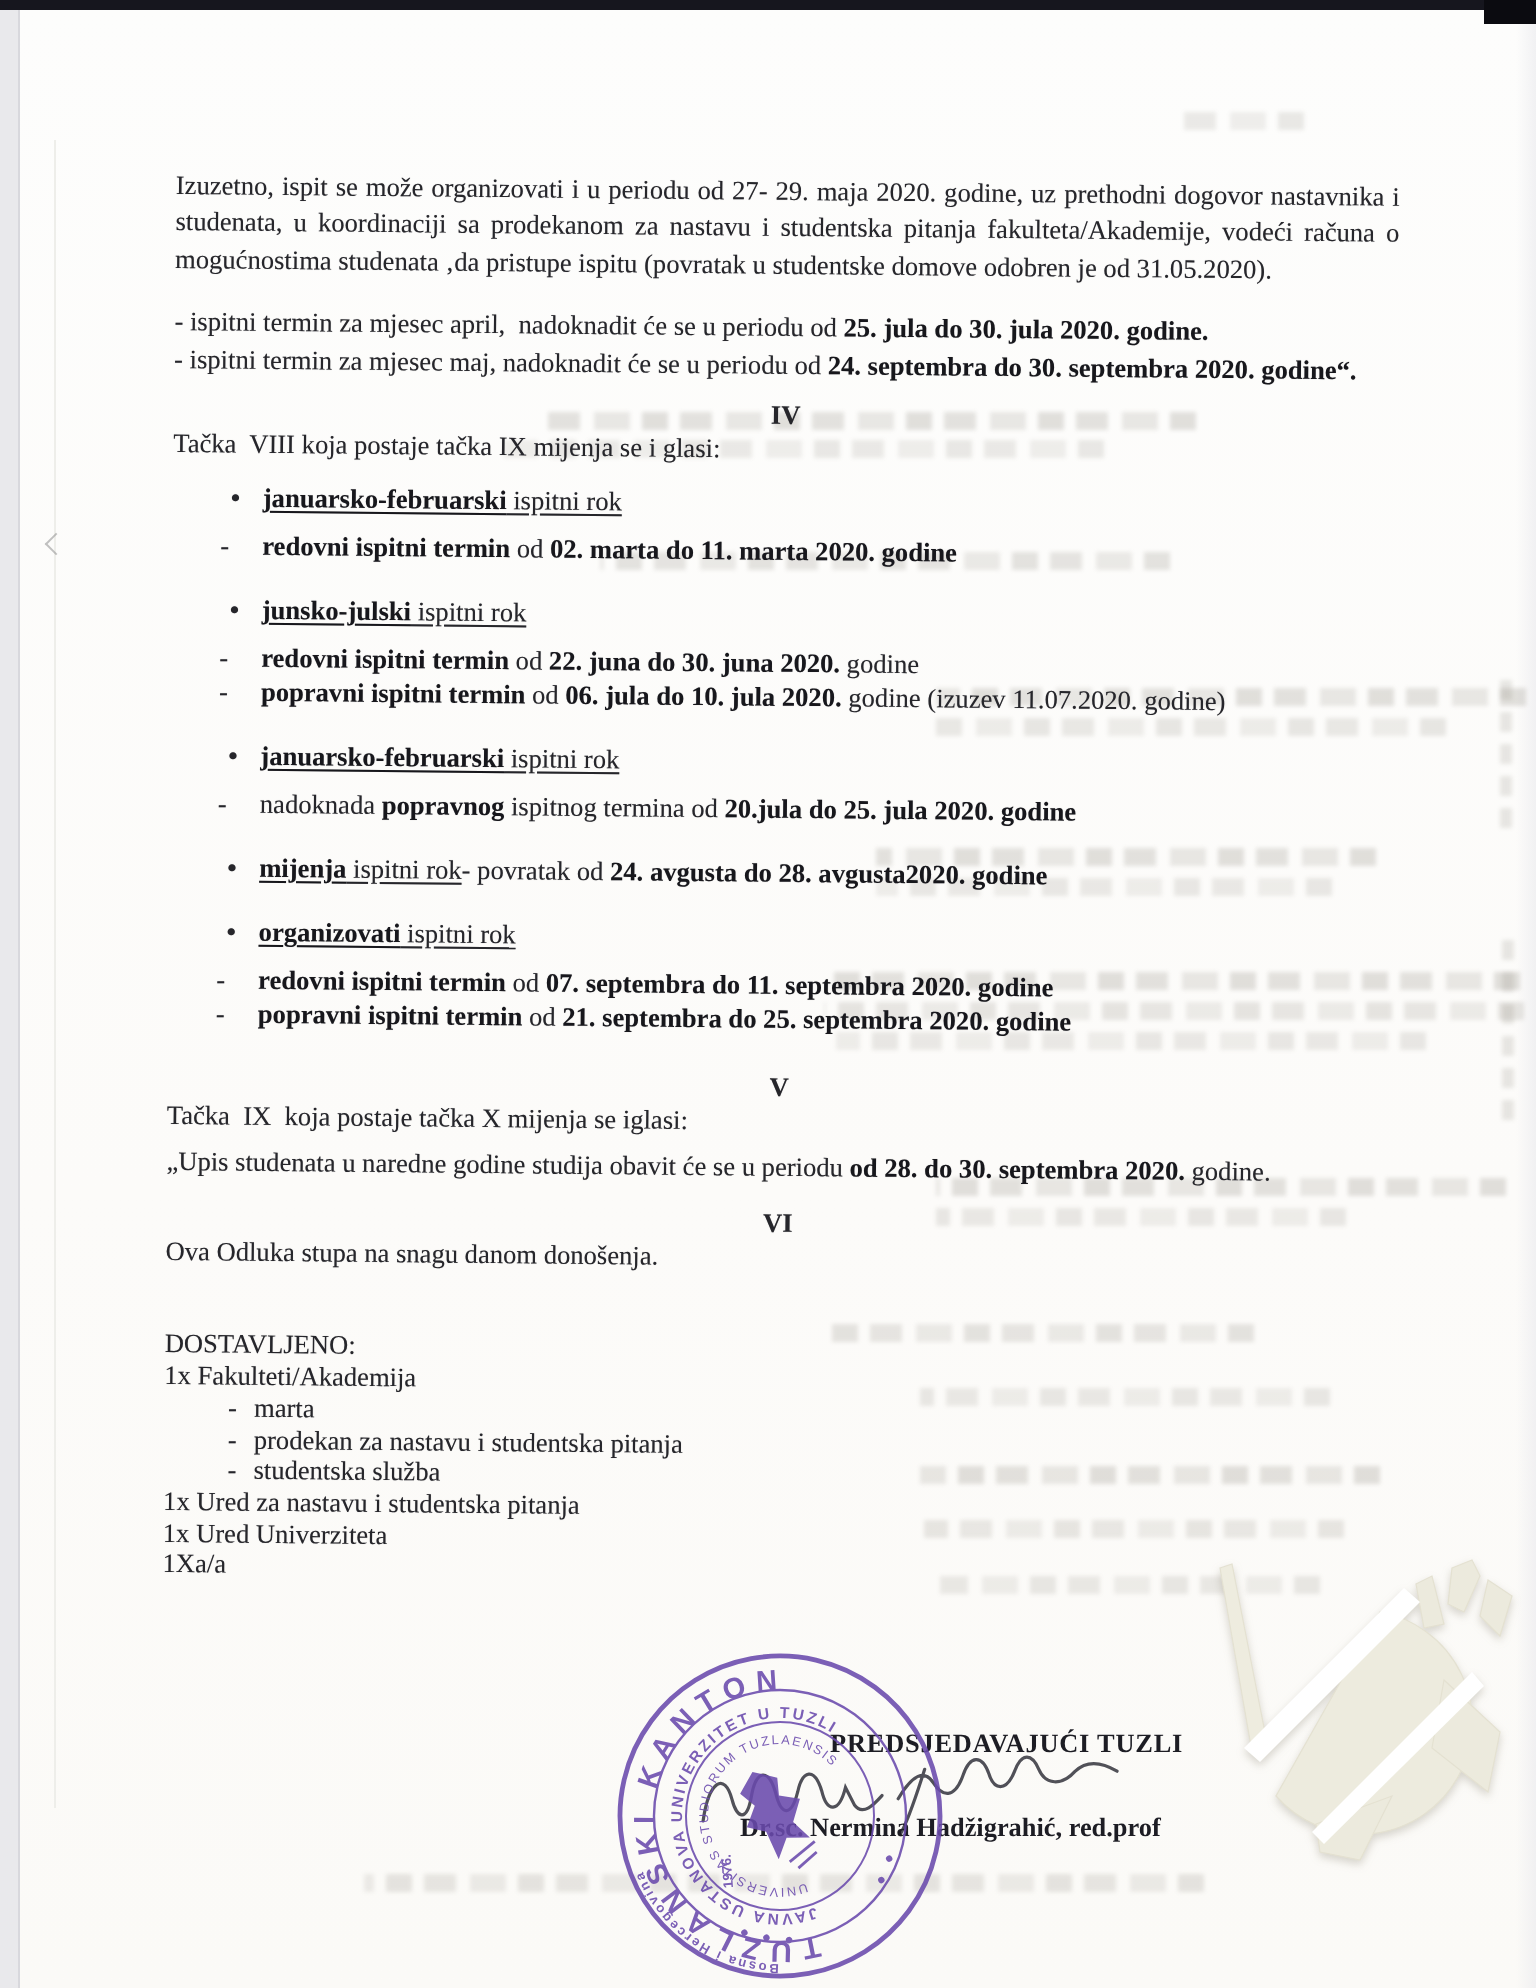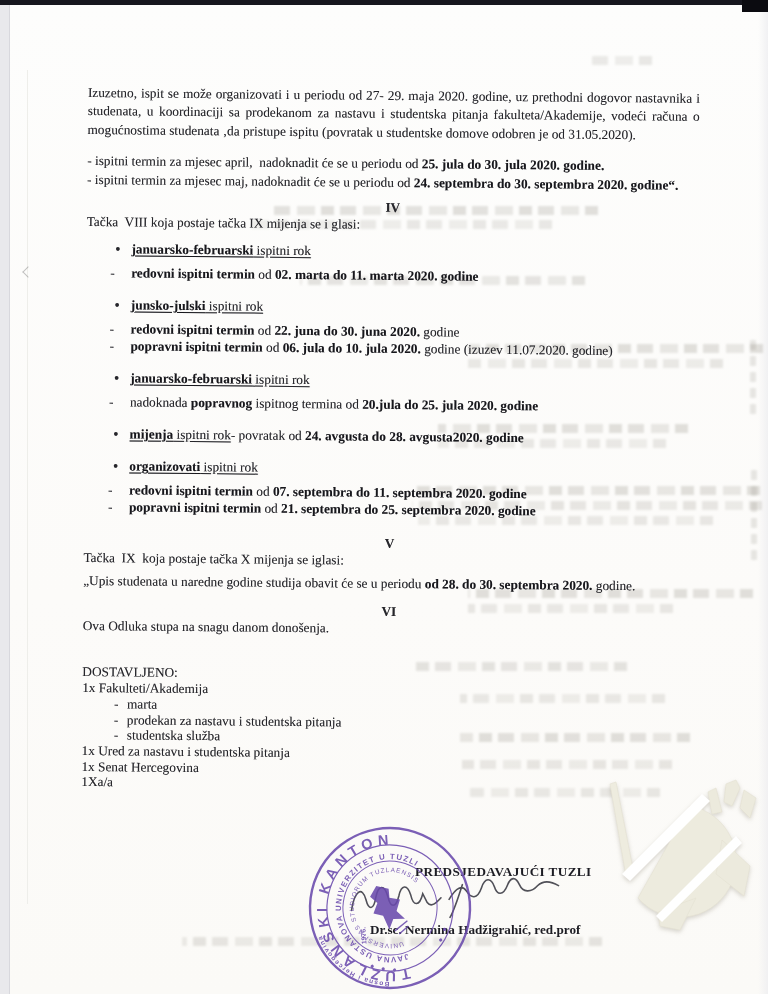--- a/index.html
+++ b/index.html
@@ -42,21 +42,21 @@
   .mk2{margin-left:24px;width:21px;flex:none;}
   .vpara{margin-top:5px;}
   .vi-line{line-height:18px;}
   .dost{margin-top:29px;line-height:15.7px;}
   .drow{display:flex;}
   .drow .mk2{margin-left:32px;width:13px;}
   
   .sig{position:absolute;left:300px;top:858px;width:340px;color:#1d1d24;}
   .sig-title{position:absolute;left:115px;top:6px;font-weight:700;font-size:13.2px;letter-spacing:.4px;white-space:nowrap;}
   .sig-svg{position:absolute;left:45px;top:16px;transform:rotate(-3deg);}
-  .sig-name{position:absolute;left:70px;top:64px;font-weight:700;font-size:13.2px;white-space:nowrap;}
+  .sig-name{position:absolute;left:70px;top:48px;font-weight:700;font-size:13.2px;white-space:nowrap;}
   .stamp{position:absolute;left:298px;top:814px;width:184px;height:184px;opacity:.88;}
   .stamp text{font-family:"Liberation Sans",sans-serif;}
   .st-country{font-size:6.6px;letter-spacing:1.2px;font-weight:700;}
   .st-big{font-size:14.5px;font-weight:700;letter-spacing:4.5px;}
   .st-mid{font-size:7.8px;font-weight:700;letter-spacing:1.3px;}
   .st-inner{font-size:6.4px;letter-spacing:1px;}
   .st-year{font-size:6.8px;font-weight:700;}
   .wm{position:absolute;left:604px;top:778px;filter:drop-shadow(0 2px 2px rgba(120,112,90,.28));}
 </style>
 </head>
@@ -185,21 +185,21 @@
         <span>prodekan za nastavu i studentska pitanja</span>
       </div>
       <div class="drow">
         <span class="mk2">-</span>
         <span>studentska služba</span>
       </div>
       <div class="drow">
           <span>1x Ured za nastavu i studentska pitanja</span>
         </div>
       <div class="drow">
-          <span>1x Senat Hercegovina</span>
+          <span>1x Ured Univerziteta</span>
         </div>
       <div class="drow">
           <span>1Xa/a</span>
         </div>
     </div>
   </div>
 
   <svg class="wm" width="162" height="172" viewBox="0 0 162 172">
     <g stroke="#e4e1d1" stroke-width="0.6">
       <polygon points="6,6 12,4 30,96 22,98" fill="#eeecdf"></polygon>

